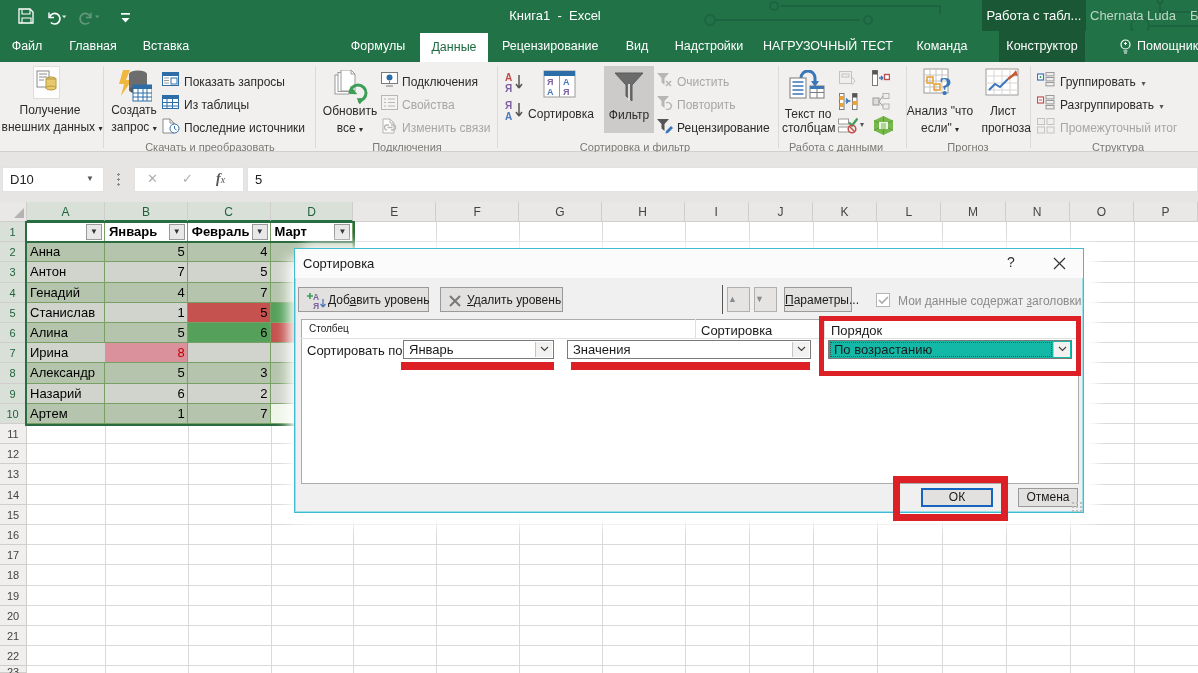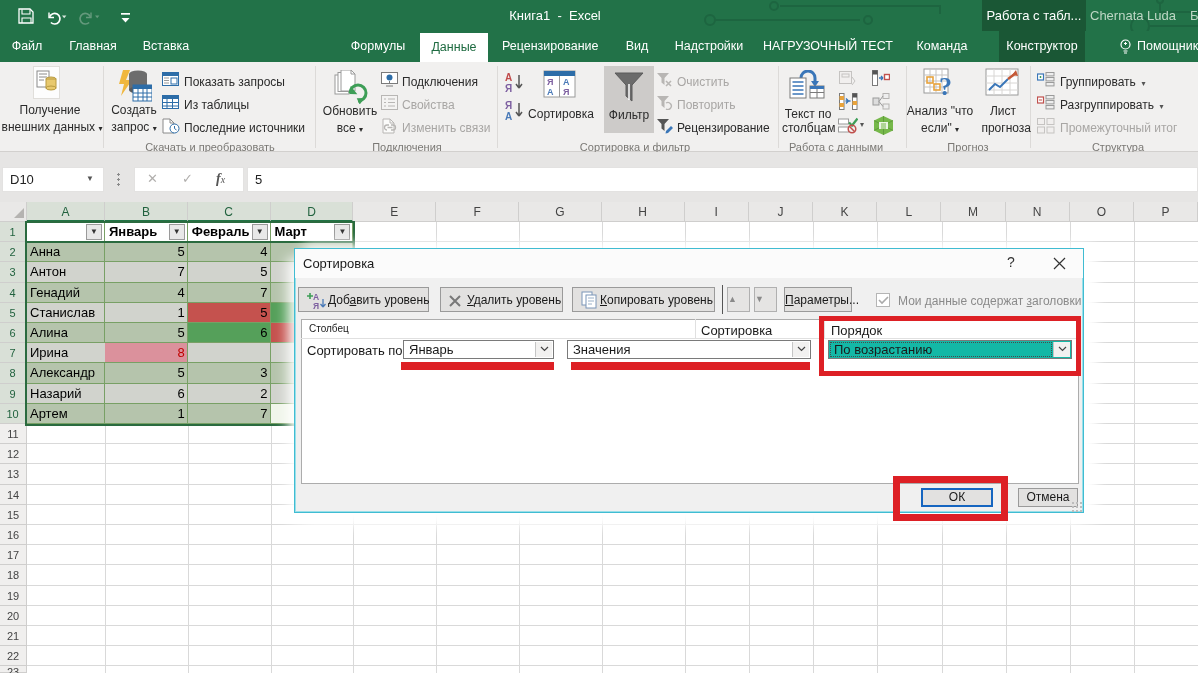--- a/index.html
+++ b/index.html
@@ -461,28 +461,20 @@
    <path d="M16 8 v8 M16 16 l-2.5 -3 M16 16 l2.5 -3" stroke="#4a7ab8" stroke-width="1.3" fill="none"></path>
   </svg>
   <span style="margin-left:29px;line-height:24px">Доб<u>а</u>вить уровень</span>
  </div>
  <div class="dbtn" style="left:145px;top:38px;width:123px;height:25px">
   <svg class="abs" style="left:7px;top:6px" width="14" height="14">
         <path d="M2 2 L12 12 M12 2 L2 12" stroke="#787878" stroke-width="2"></path>
       </svg>
   <span style="margin-left:26px;line-height:24px"><u>У</u>далить уровень</span>
  </div>
- <div class="dbtn" style="left:277px;top:38px;width:143px;height:25px">
-  <svg class="abs" style="left:8px;top:3px" width="18" height="19" viewBox="0 0 18 19">
-   <rect x="1" y="1" width="10" height="13" fill="#fff" stroke="#7a96b8"></rect>
-   <rect x="5" y="4" width="10" height="13" fill="#fff" stroke="#7a96b8"></rect>
-   <path d="M7 7 h6 M7 10 h6 M7 13 h4" stroke="#9ab0c8"></path>
-  </svg>
-  <span style="margin-left:27px;line-height:24px"><u>К</u>опировать уровень</span>
- </div>
  <div class="abs" style="left:427px;top:36px;width:1px;height:29px;background:#555"></div>
  <div class="dbtn" style="left:432px;top:38px;width:23px;height:25px;background:#e5e4e3;border-color:#b0b0b0"><span style="color:#8a8a8a;font-size:9px;line-height:23px">▲</span></div>
  <div class="dbtn" style="left:459px;top:38px;width:23px;height:25px;background:#e5e4e3;border-color:#b0b0b0"><span style="color:#8a8a8a;font-size:9px;line-height:23px">▼</span></div>
  <div class="dbtn" style="left:489px;top:38px;width:68px;height:25px"><span style="line-height:24px"><u>П</u>араметры...</span></div>
  <div class="abs" style="left:581px;top:44px;width:14px;height:14px;background:#fff;border:1px solid #b5b5b5"></div>
  <svg class="abs" style="left:583px;top:47px" width="11" height="9">
       <path d="M1 4 L4 7 L10 1" stroke="#aaa" stroke-width="1.6" fill="none"></path>
     </svg>
  <div class="abs" style="left:603px;top:45px;font-size:12px;color:#8a8a8a;white-space:nowrap">Мои данные содержат <u>з</u>аголовки</div>
 

